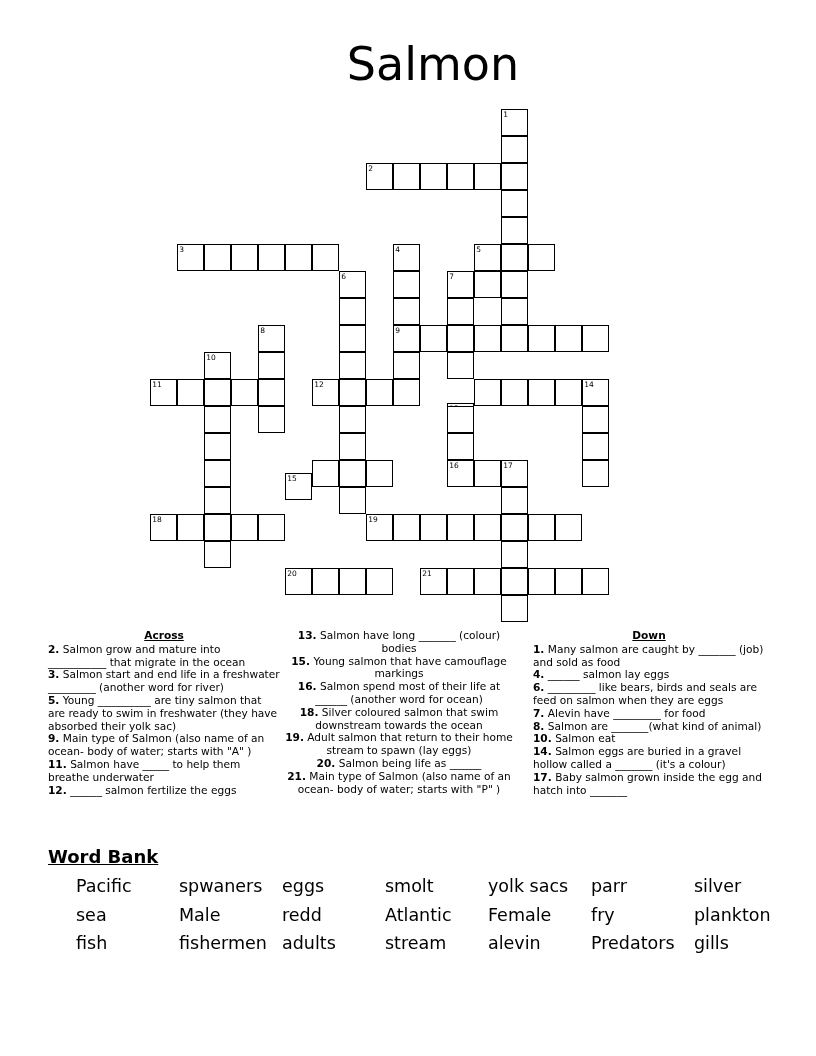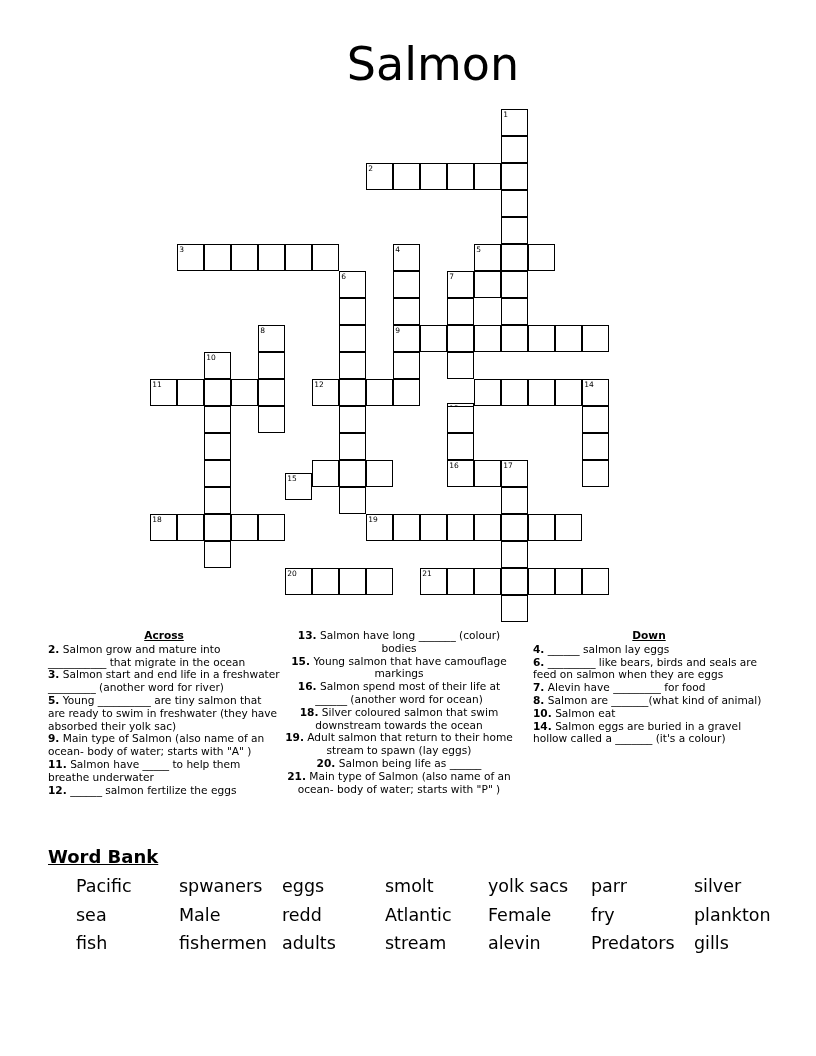--- a/index.html
+++ b/index.html
@@ -196,26 +196,28 @@
       <div class="clue"><b>18.</b><span> Silver coloured salmon that swim downstream towards the ocean</span></div>
       <div class="clue"><b>19.</b><span> Adult salmon that return to their home stream to spawn (lay eggs)</span></div>
       <div class="clue"><b>20.</b><span> Salmon being life as ______</span></div>
       <div class="clue"><b>21.</b><span> Main type of Salmon (also name of an ocean- body of water; starts with "P" )</span></div>
     </div>
 </div>
 
 <div class="clues col-down">
   <div class="head">Down</div>
   <div id="down-list">
+      <div class="clue"><b>1.</b><span> Many salmon are caught by _______ (job) and sold as food</span></div>
       <div class="clue"><b>4.</b><span> ______ salmon lay eggs</span></div>
       <div class="clue"><b>6.</b><span> _________ like bears, birds and seals are feed on salmon when they are eggs</span></div>
       <div class="clue"><b>7.</b><span> Alevin have _________ for food</span></div>
       <div class="clue"><b>8.</b><span> Salmon are _______(what kind of animal)</span></div>
       <div class="clue"><b>10.</b><span> Salmon eat</span></div>
       <div class="clue"><b>14.</b><span> Salmon eggs are buried in a gravel hollow called a _______ (it's a colour)</span></div>
+      <div class="clue"><b>17.</b><span> Baby salmon grown inside the egg and hatch into _______</span></div>
     </div>
 </div>
 
 <div class="wb-title">Word Bank</div>
 <div class="wb" id="word-bank">
     <div class="wb-row">
       <span class="wb-item">Pacific</span>
       <span class="wb-item">spwaners</span>
       <span class="wb-item">eggs</span>
       <span class="wb-item">smolt</span>

